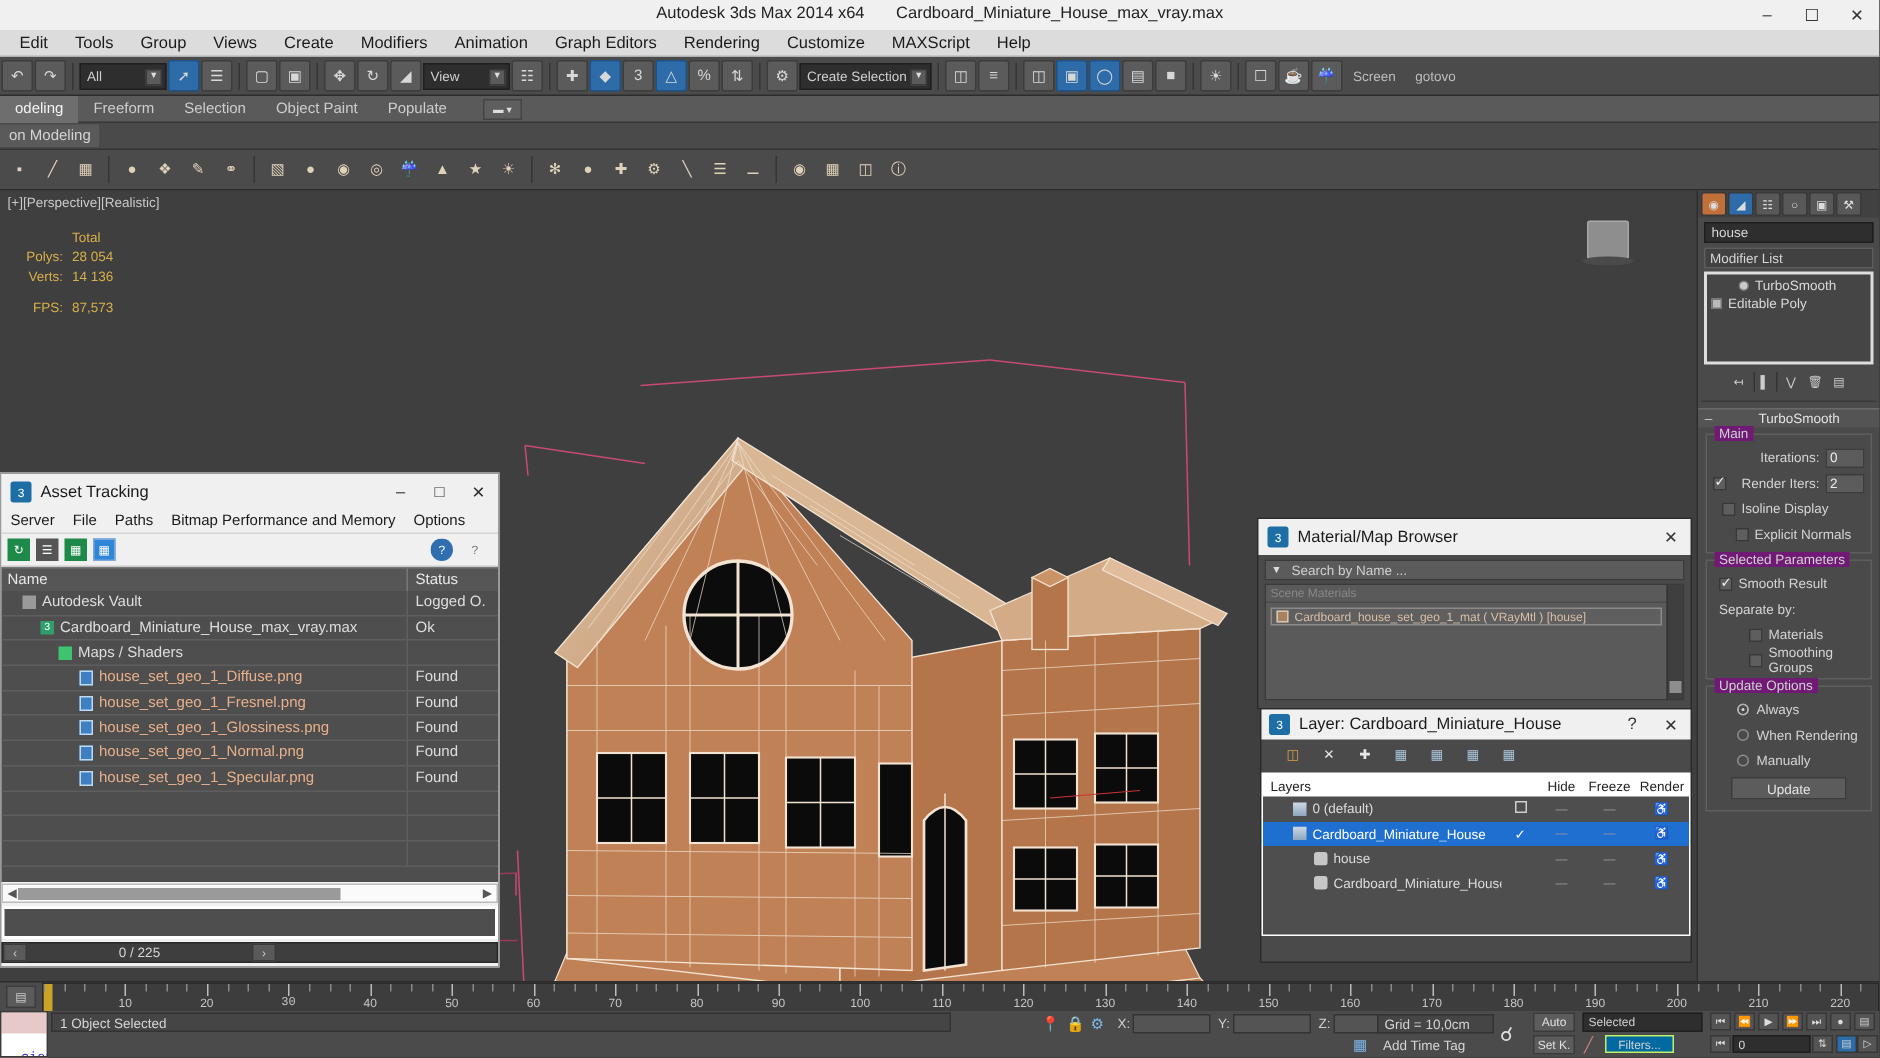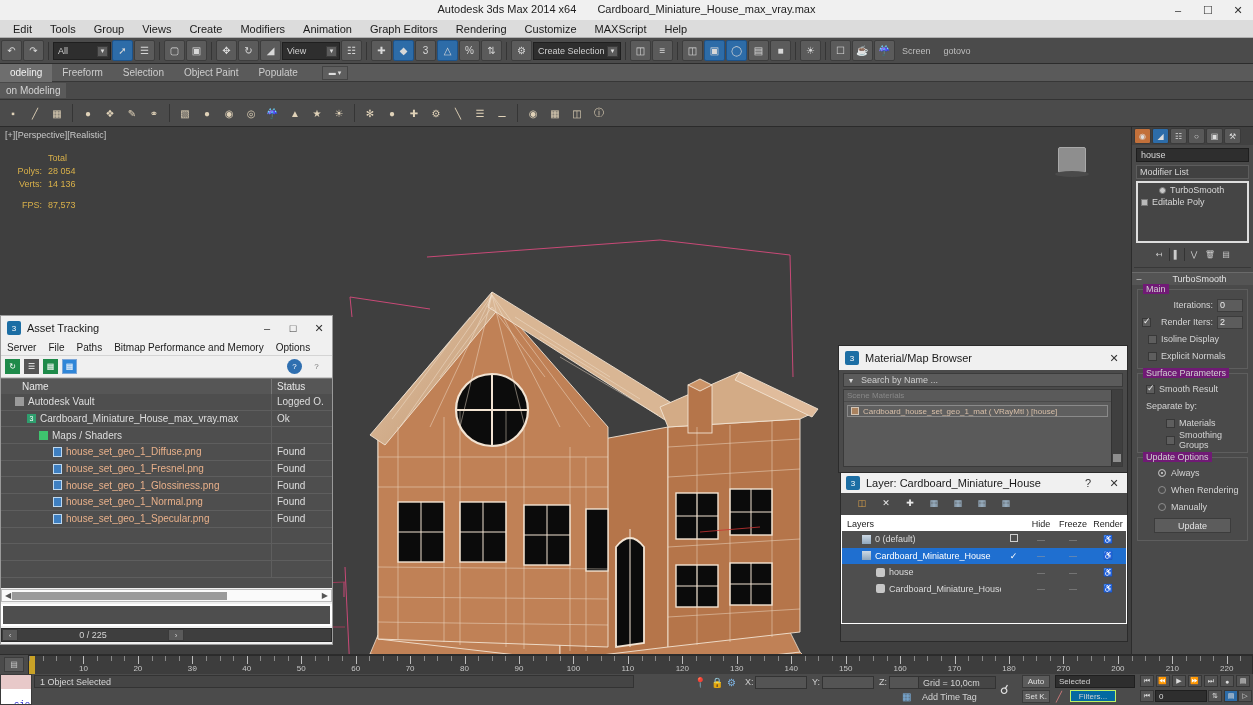--- a/index.html
+++ b/index.html
@@ -184,21 +184,21 @@
   .at-menu { height:16px; display:flex; align-items:center; background:#f0f0f0;
     border-bottom:1px solid #d4d4d4; }
   .at-menu span { font-size:10px; color:#1a1a1a; padding:1px 6px; }
   .at-toolbar { height:22px; background:#f0f0f0; display:flex; align-items:center;
     gap:4px; padding-left:4px; border-bottom:1px solid #c9c9c9; position:relative; }
   .at-tbtn { width:15px; height:15px; border:1px solid transparent; display:flex;
     align-items:center; justify-content:center; font-size:8px; }
   .at-tbtn.sel { background:#cde0f4; border-color:#7ca7d8; }
   .at-head { height:16px; background:#565656; display:flex; color:#e8e8e8; font-size:10px;
     border-top:1px solid #777; }
-  .at-head .c1 { flex:1; padding-left:21px; display:flex; align-items:center;
+  .at-head .c1 { flex:1; padding-left:4px; display:flex; align-items:center;
     border-right:1px solid #777; }
   .at-head .c2 { width:60px; padding-left:5px; display:flex; align-items:center; }
   .at-rows { background:#4e4e4e; height:194px; overflow:hidden; }
   .at-row { height:16.7px; display:flex; border-bottom:1px solid #5e5e5e; font-size:10px; }
   .at-row .n { flex:1; display:flex; align-items:center; gap:4px; color:#dedede;
     border-right:1px solid #5e5e5e; overflow:hidden; white-space:nowrap; }
   .at-row .s { width:60px; display:flex; align-items:center; padding-left:5px; color:#dedede; }
   .at-row .fn { color:#e8b08a; }
   .ficon { width:9px; height:10px; background:#3e7fc1; border:1px solid #bdd8f0;
     display:inline-block; flex:none; }
@@ -602,28 +602,28 @@
       </div>
       <div class="row">
         <span class="chk on"></span>
         <span class="lab">Render Iters:</span>
         <span class="spin">2</span>
       </div>
       <div class="row" style="justify-content:flex-start;padding-left:6px">
         <span class="chk"></span>
         <span>Isoline Display</span>
       </div>
-      <div class="row" style="justify-content:flex-start;padding-left:6px;margin-bottom:0">
+      <div class="row" style="justify-content:center;padding-left:6px;margin-bottom:0">
         <span class="chk"></span>
         <span>Explicit Normals</span>
       </div>
     </div>
 
     <div class="grp">
-      <div class="cap">Surface Parameters</div>
+      <div class="cap">Selected Parameters</div>
       <div class="row" style="justify-content:flex-start;padding-left:4px">
         <span class="chk on"></span>
         <span>Smooth Result</span>
       </div>
       <div class="row" style="justify-content:flex-start;padding-left:4px">
         <span>Separate by:</span>
       </div>
       <div class="row" style="justify-content:flex-start;padding-left:24px">
         <span class="chk"></span>
         <span>Materials</span>
@@ -757,21 +757,21 @@
         <div class="tl-num" style="left: 490px;">90</div>
         <div class="tl-num" style="left: 544.444px;">100</div>
         <div class="tl-num" style="left: 598.889px;">110</div>
         <div class="tl-num" style="left: 653.333px;">120</div>
         <div class="tl-num" style="left: 707.778px;">130</div>
         <div class="tl-num" style="left: 762.222px;">140</div>
         <div class="tl-num" style="left: 816.667px;">150</div>
         <div class="tl-num" style="left: 871.111px;">160</div>
         <div class="tl-num" style="left: 925.556px;">170</div>
         <div class="tl-num" style="left: 980px;">180</div>
-        <div class="tl-num" style="left: 1034.44px;">270</div>
+        <div class="tl-num" style="left: 1034.44px;">190</div>
         <div class="tl-num" style="left: 1088.89px;">200</div>
         <div class="tl-num" style="left: 1143.33px;">210</div>
         <div class="tl-num" style="left: 1197.78px;">220</div>
       </div>
   </div>
 
   <div class="statusarea">
     <div class="mx-logo">
       <div class="b1"></div>
       <div class="b2">ciou:</div>

